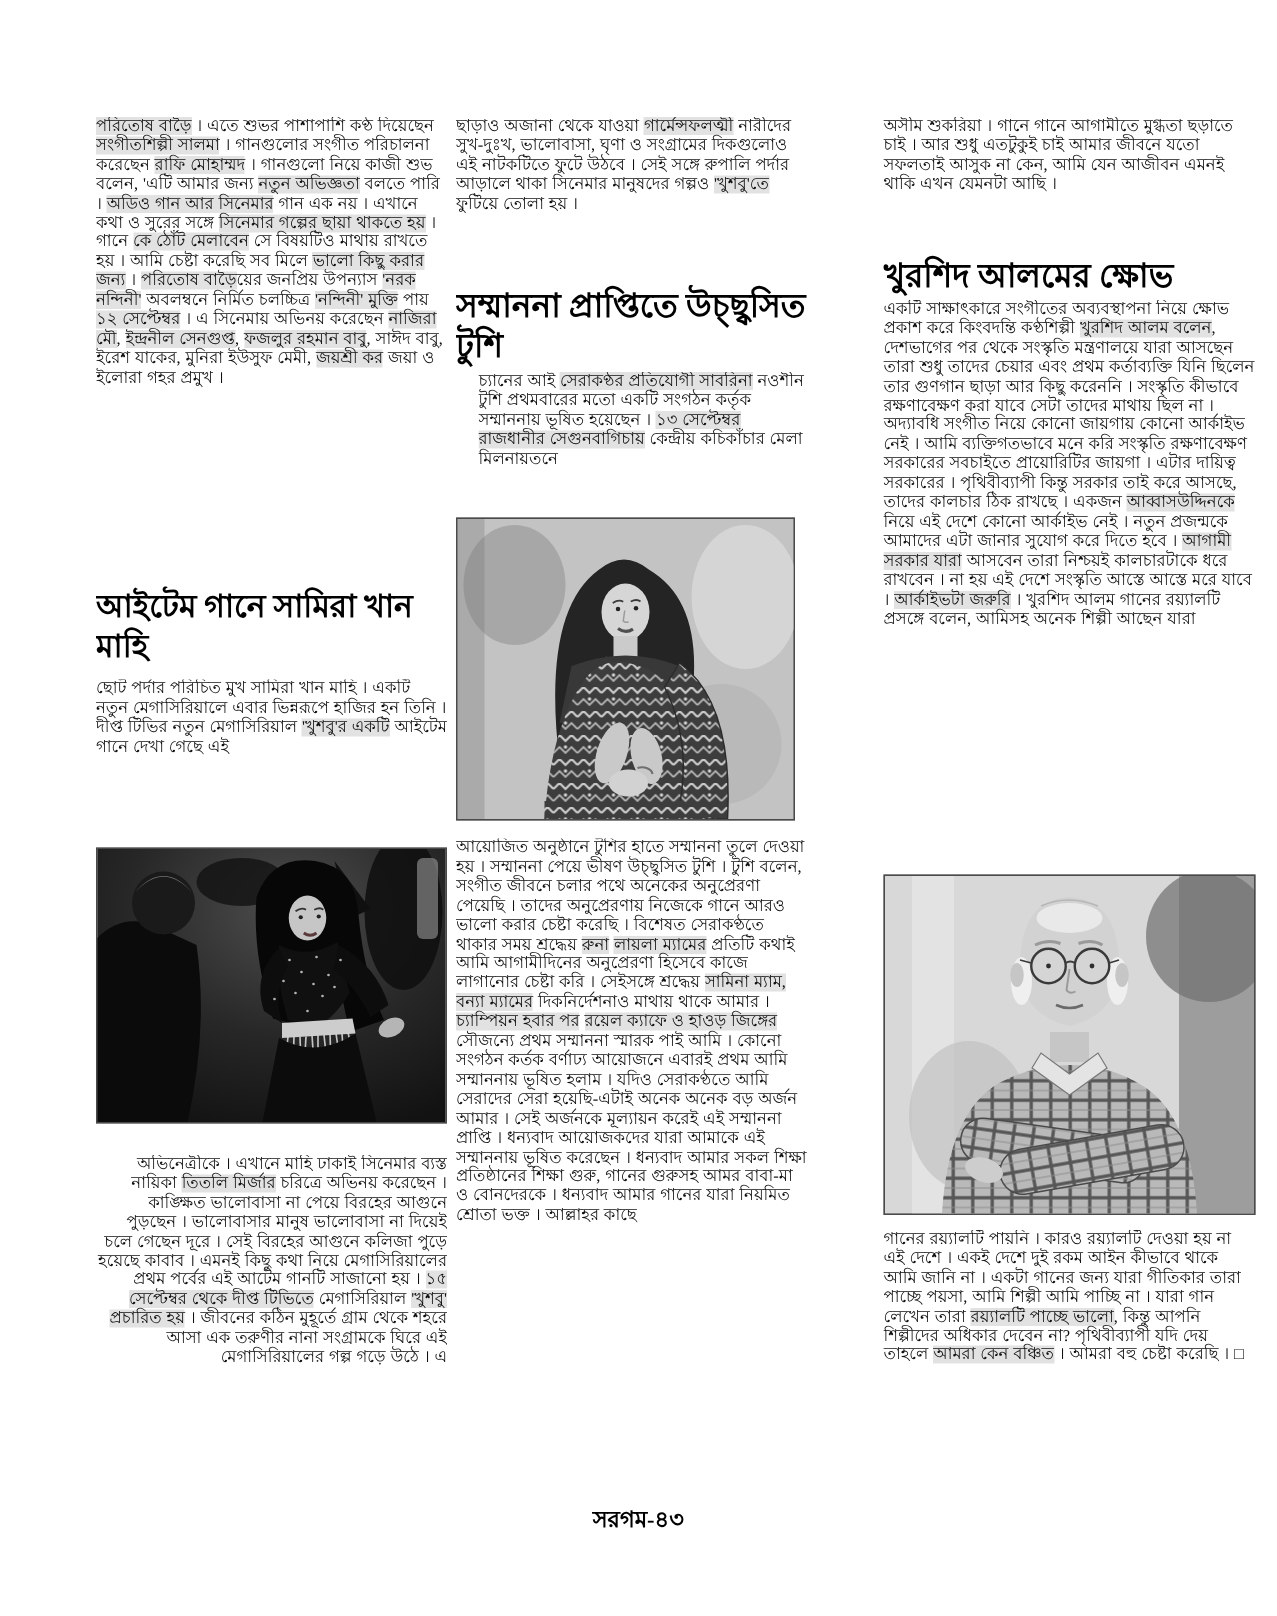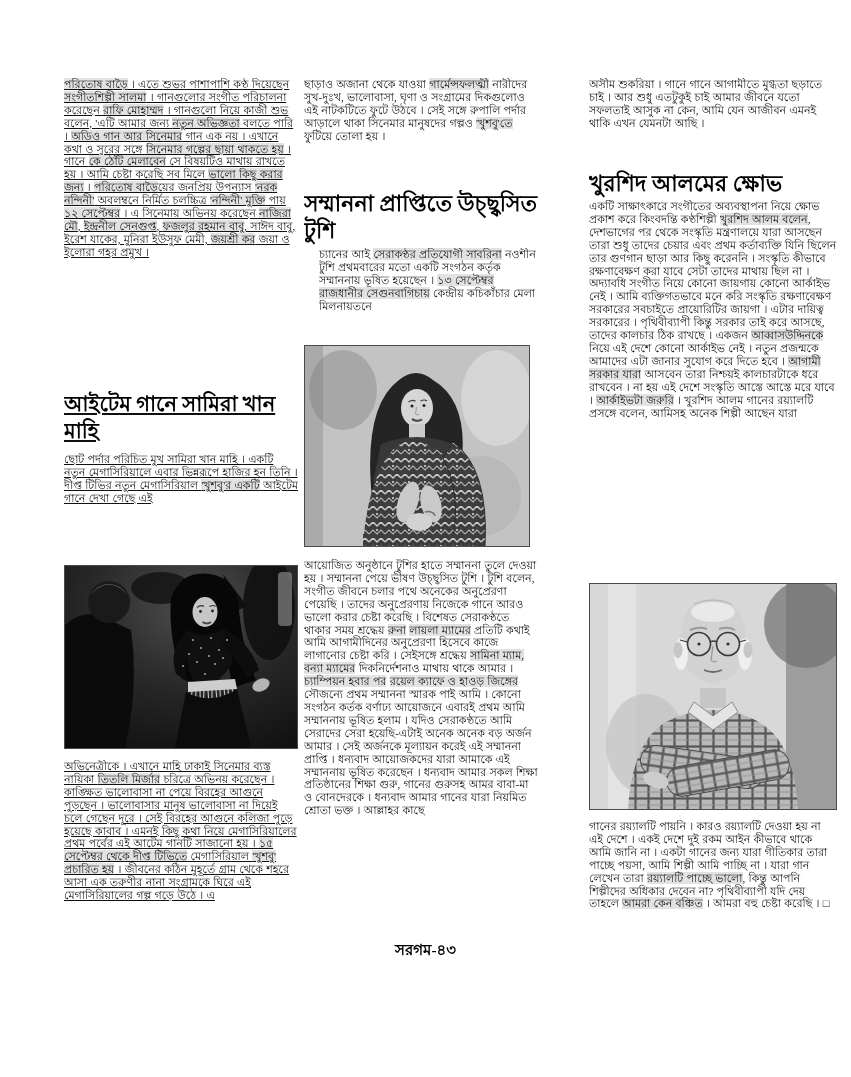--- a/index.html
+++ b/index.html
@@ -5,47 +5,47 @@
   html,body{margin:0;padding:0;background:#ffffff;}
   body{
     width:851px;height:1077px;position:relative;overflow:hidden;
     font-family:"Liberation Serif","DejaVu Serif",serif;
     color:#101010;
     -webkit-font-smoothing:antialiased;
   }
   .page{position:absolute;inset:0;padding:78px 0 0 64px;box-sizing:border-box;}
   .cols{display:flex;gap:6px;}
   .col{display:block;}
-  .col1{width:234px;text-decoration:underline;}
+  .col1{width:234px;}
   .col2{width:234px;}
   .col3{width:248px;margin-left:45px;}
   .para{
     font-size:11px;line-height:12.9px;text-align:left;
     overflow:hidden;word-spacing:0.5px;letter-spacing:0;
   }
   .headline{
     margin:0;font-weight:bold;color:#000;overflow:hidden;
     font-family:"Liberation Serif","DejaVu Serif",serif;
   }
   .hl{background:#e2e2e2;}
   .photo{
     display:block;border:1px solid #4a4a4a;background:#888;
     box-sizing:border-box;
   }
   .photo svg{display:block;}
   .footer{
-    position:absolute;left:0;top:938px;width:851px;text-align:center;
+    position:absolute;left:0;top:1001px;width:851px;text-align:center;
     font-weight:bold;font-size:15px;color:#000;
   }
   
   .b11{height:307px;}
   .b12{margin-top:6px;height:57px;font-size:21px;line-height:27px;}
   .b13{margin-top:5px;height:67px;}
   .b14{margin-top:45px;width:234px;height:184px;}
-  .b15{margin-top:11px;height:232px;}
+  .b15{margin-top:21px;height:232px;text-align:right;}
   .b21{height:102px;}
   .b22{margin-top:10px;height:58px;font-size:22px;line-height:27px;}
   .b23{height:80px;margin-left:15px;}
   .b24{margin-top:17px;width:226px;height:202px;}
   .b25{margin-top:12px;height:424px;}
   .b31{height:87px;}
   .b32{margin-top:5px;height:30px;font-size:22px;line-height:28px;}
   .b33{height:370px;}
   .b34{margin-top:13px;width:248px;height:227px;}
   .b35{margin-top:10px;height:168px;}

